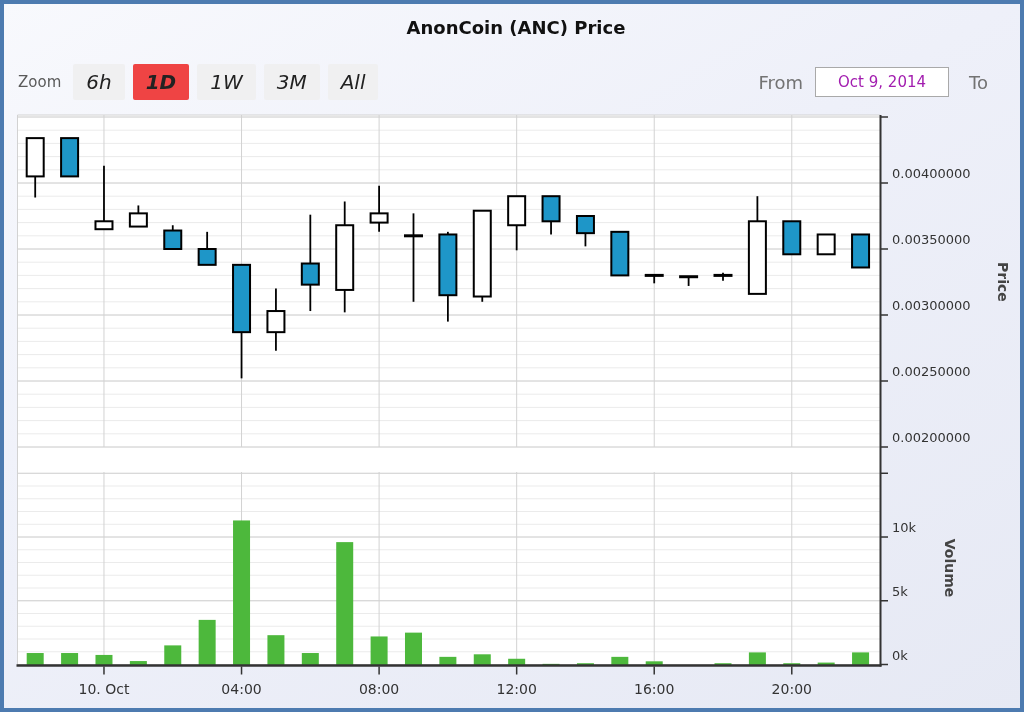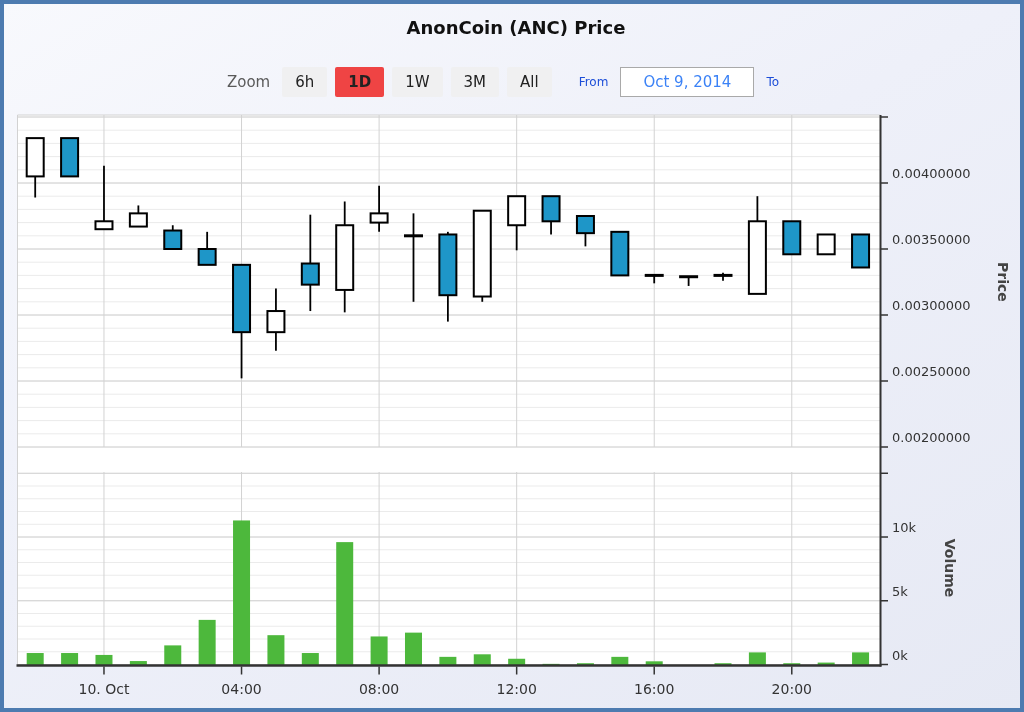--- a/index.html
+++ b/index.html
@@ -10,36 +10,36 @@
     background:linear-gradient(150deg,#f8f9fd 0%,#eef0f9 45%,#e6e9f4 100%);
     font-family:"DejaVu Sans","Liberation Sans",sans-serif;
     position:relative;overflow:hidden;
   }
   .chart-title{
     position:absolute;top:13px;left:0;width:1024px;
     text-align:center;font-size:18px;font-weight:bold;color:#111;
   }
   .controls{
     position:absolute;top:62px;left:14px;right:32px;height:32px;
-    display:flex;justify-content:center;align-items:center;z-index:2;gap:27px;
+    display:flex;justify-content:space-between;align-items:center;z-index:2;gap:27px;
   }
   .zoom-group{display:flex;align-items:center;gap:8px;}
   .zoom-label{font-size:15px;color:#5a5a5a;margin-right:4px;}
   .zoom-btn{
-    background:#f0f0f1;color:#222;font-size:15px;
-    padding:6px 13px;border-radius:2px;cursor:pointer;user-select:none;
+    background:#f0f0f1;color:#222;font-size:20px;
+    padding:6px 13px;border-radius:2px;cursor:pointer;user-select:none;font-style:italic;
   }
   .zoom-btn.selected{background:#ef4444;font-weight:bold;}
   .range-group{display:flex;align-items:center;gap:12px;}
-  .range-label{font-size:12px;color:#1d4ed8;}
+  .range-label{font-size:18px;color:#737373;margin-left:8px;}
   .date-input{
     width:134px;height:30px;box-sizing:border-box;
     background:#fff;border:1px solid #a9a9a9;
     font-family:"DejaVu Sans","Liberation Sans",sans-serif;
-    font-size:15px;color:#3b82f6;text-align:center;padding:0;
+    font-size:15px;color:#a21caf;text-align:center;padding:0;
   }
   #chart-svg{position:absolute;top:0;left:0;z-index:1;}
   #chart-svg text{font-family:"DejaVu Sans","Liberation Sans",sans-serif;fill:#333;}
   #chart-svg .axis-label{font-size:13px;}
   #chart-svg .x-label{font-size:14px;}
   #chart-svg .axis-title{font-size:14px;font-weight:bold;fill:#444;}
 </style>
 </head>
 <body>
 

